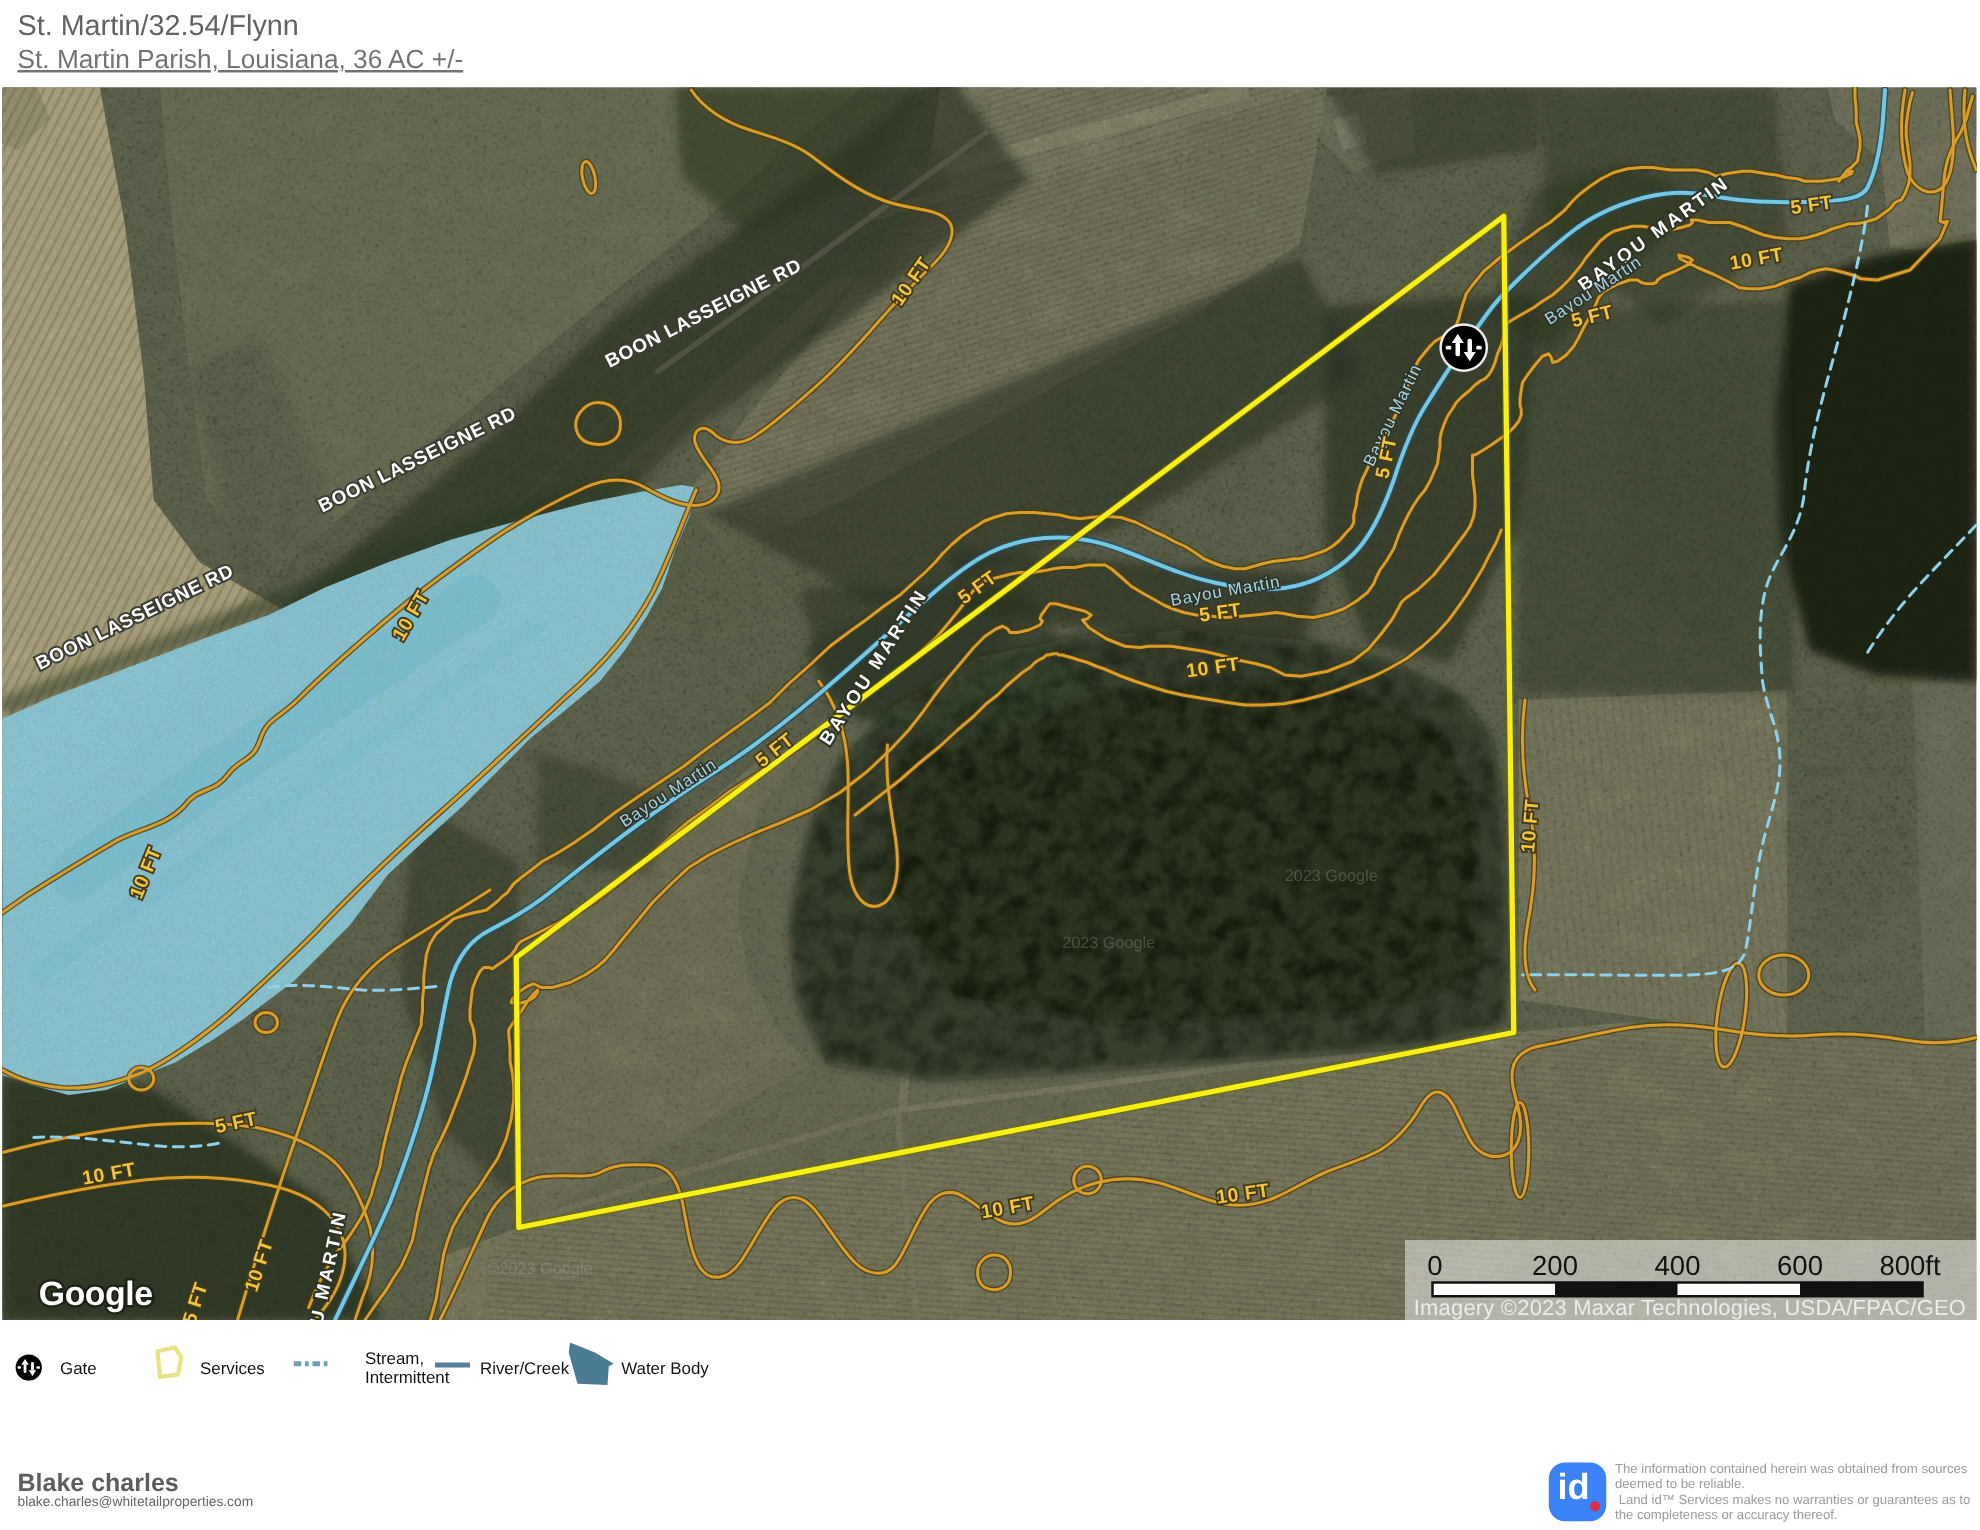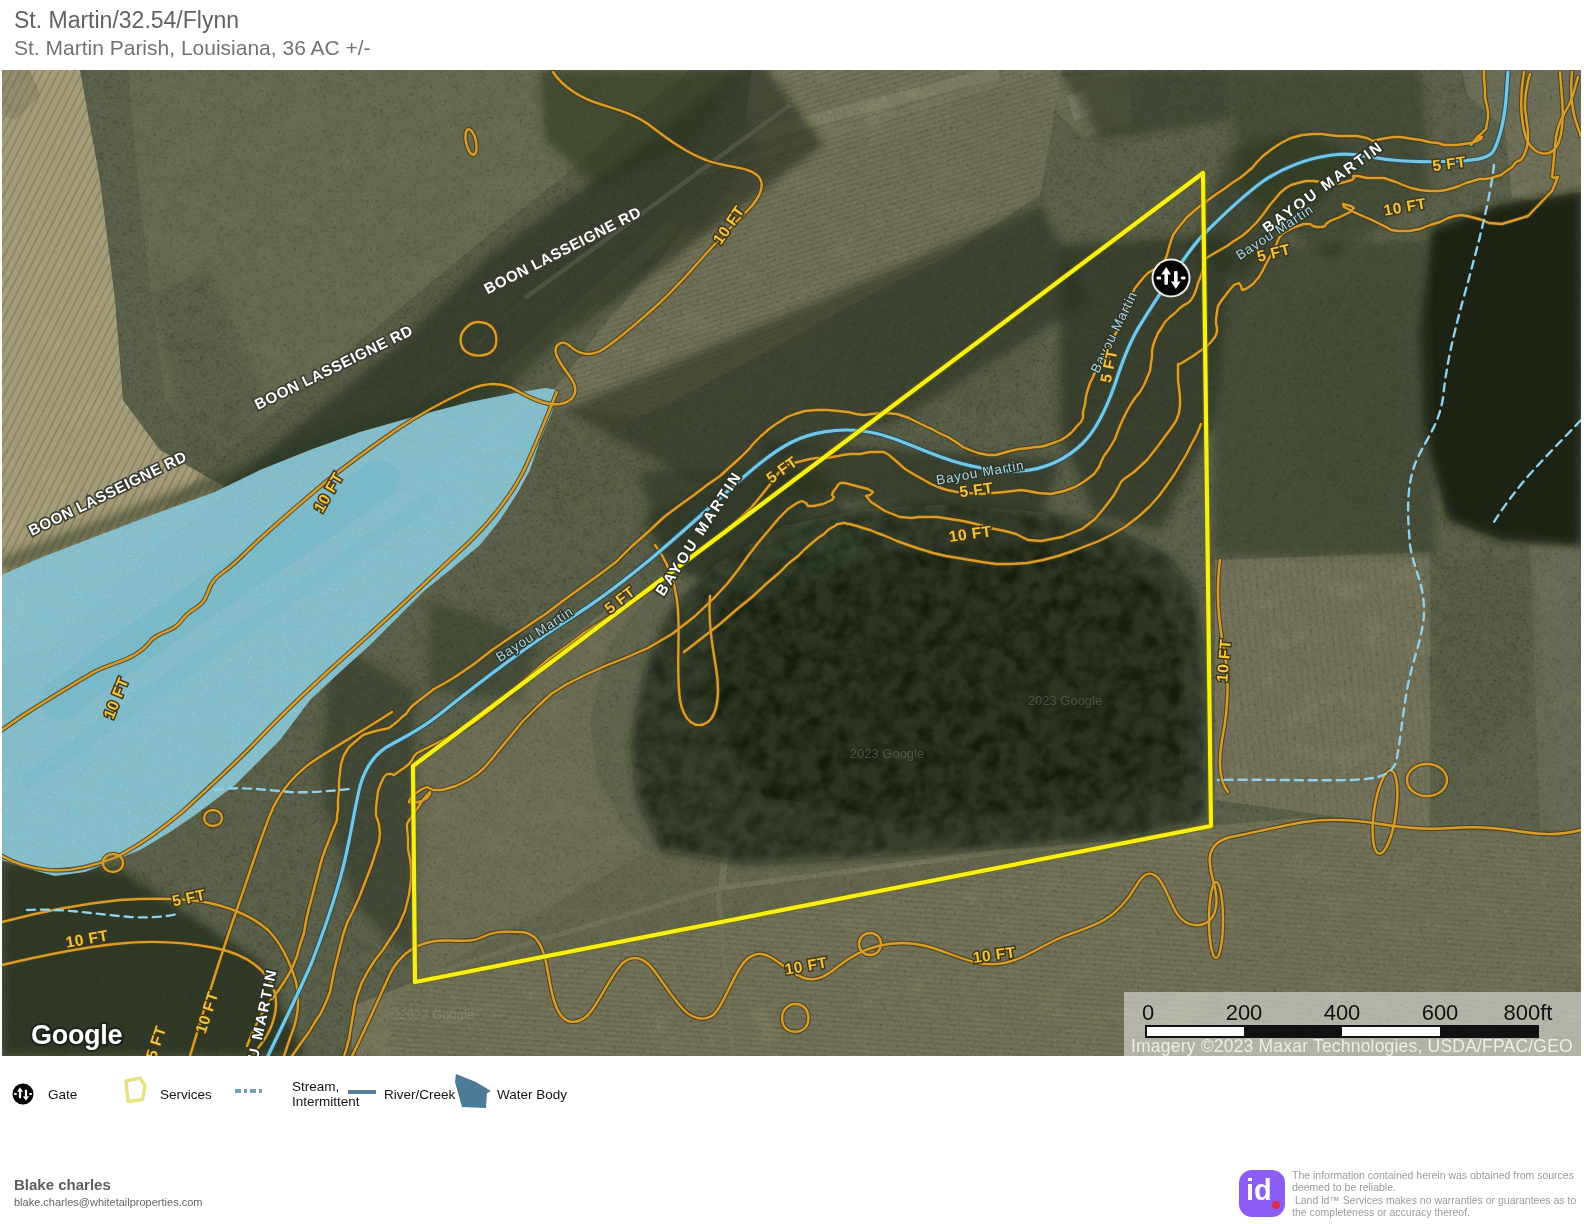--- a/index.html
+++ b/index.html
@@ -1,24 +1,24 @@
 <!DOCTYPE html>
 <html><head>
 <meta charset="utf-8">
 <style>
   html,body{margin:0;padding:0;background:#ffffff;}
   body{width:1584px;height:1224px;position:relative;overflow:hidden;
        font-family:"Liberation Sans", sans-serif;}
   .hdr1{position:absolute;left:14px;top:7px;font-size:23px;font-weight:normal;color:#606266;}
-  .hdr2{position:absolute;left:14px;top:36px;font-size:21px;color:#707376;}
+  .hdr2{position:absolute;left:14px;top:36px;font-size:21px;color:#707376;text-decoration:underline;}
   #map{position:absolute;left:2px;top:70px;}
   .lg{position:absolute;font-size:13.5px;color:#141414;}
-  .ft1{position:absolute;left:14px;top:1176px;font-size:15px;font-weight:bold;color:#5d5d5d;}
+  .ft1{position:absolute;left:14px;top:1176px;font-size:20px;font-weight:bold;color:#5d5d5d;}
   .ft2{position:absolute;left:14px;top:1196px;font-size:11px;color:#666666;}
-  .idbox{position:absolute;left:1239px;top:1170px;width:46px;height:47px;background:#8b5cf6;
+  .idbox{position:absolute;left:1239px;top:1170px;width:46px;height:47px;background:#3b82f6;
          border-radius:13px;}
   .idbox span{position:absolute;left:7px;top:4px;color:#ffffff;font-weight:bold;font-size:29px;letter-spacing:0px;}
   .idbox i{position:absolute;left:33px;top:31px;width:8px;height:8px;border-radius:50%;background:#e12a47;}
   .disc{position:absolute;left:1292px;top:1169px;width:296px;font-size:10.5px;line-height:12.3px;color:#9b9b9b;}
 </style>
 </head>
 <body>
 <div class="hdr1">St. Martin/32.54/Flynn</div>
 <div class="hdr2">St. Martin Parish, Louisiana, 36 AC +/-</div>
 

